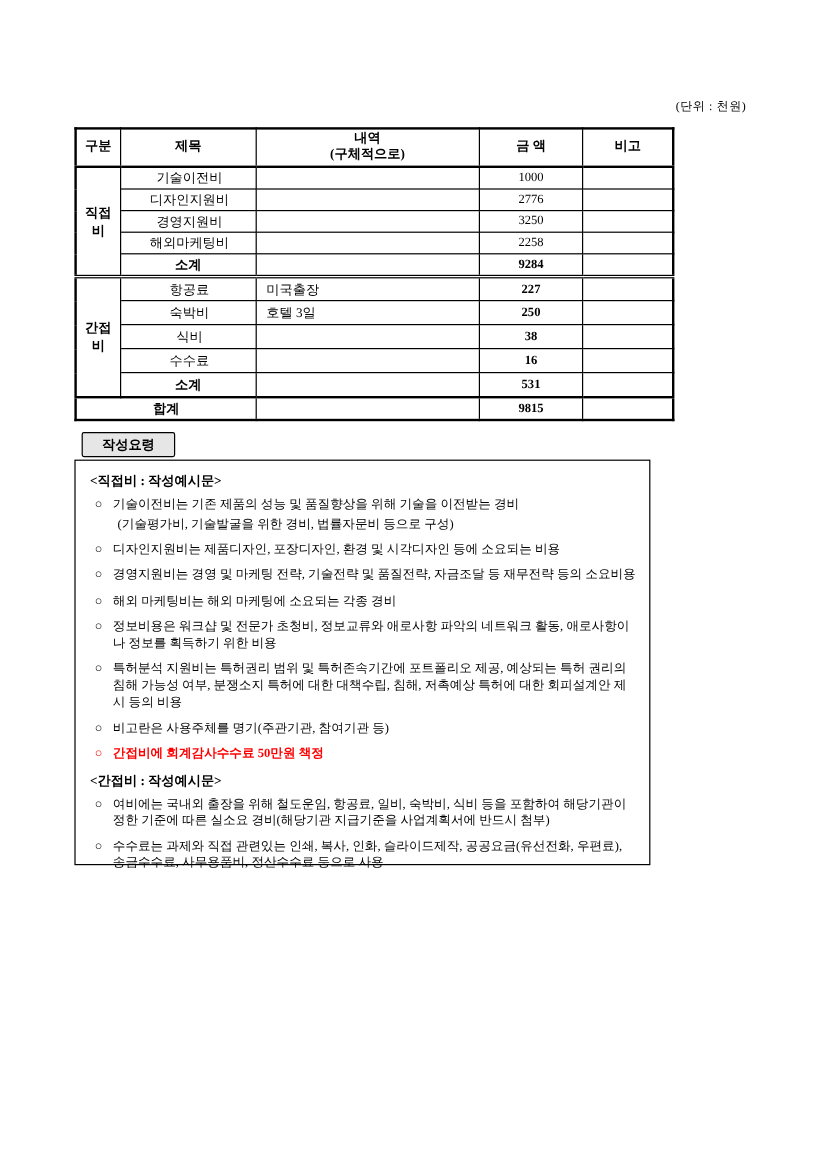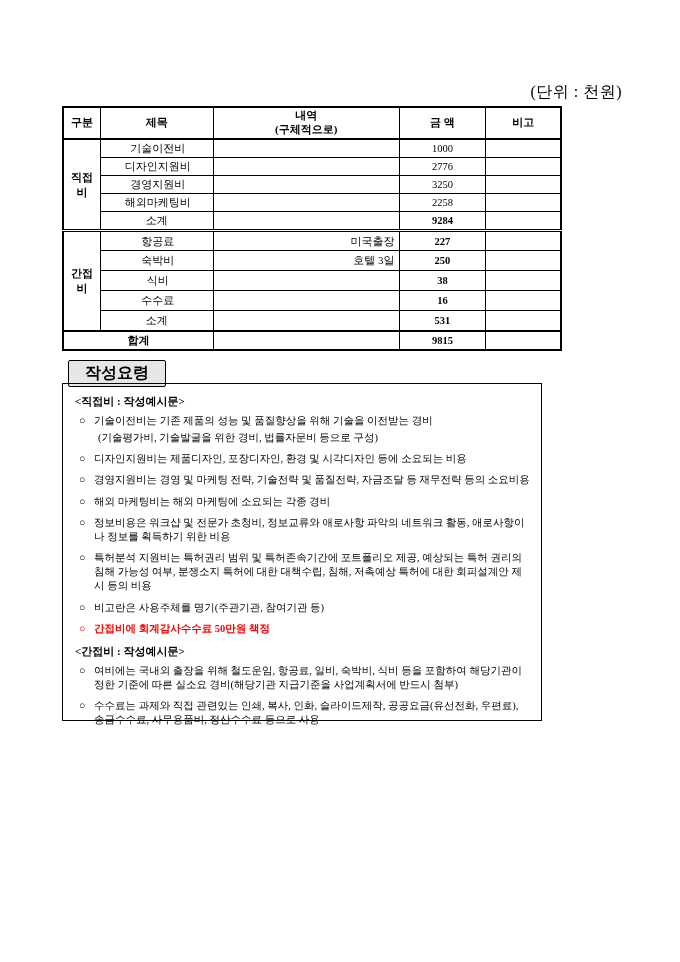--- a/index.html
+++ b/index.html
@@ -7,21 +7,21 @@
   .page {
     position:relative;
     width:680px; height:962px;
     background:#ffffff;
     font-family:"Liberation Serif","DejaVu Serif",serif;
     color:#000;
     overflow:hidden;
   }
   .unit-label {
     position:absolute; top:82px; right:58px;
-    font-size:16px; letter-spacing:0.5px;
+    font-size:10px; letter-spacing:0.5px;
   }
   table.budget-table {
     position:absolute; left:62px; top:106px;
     width:500px;
     border-collapse:collapse;
     border:2px solid #000;
     font-size:11px;
   }
   .budget-table th, .budget-table td {
     border:1px solid #000;
@@ -29,41 +29,41 @@
     vertical-align:middle;
   }
   .budget-table thead th {
     font-weight:bold; text-align:center;
     height:32px;
     border-bottom:2px solid #000;
     line-height:1.25;
   }
   .budget-table td.cat { text-align:center; font-weight:bold; }
   .budget-table td.title { text-align:center; padding-left:6px; }
-  .budget-table td.detail { text-align:right; padding-left:8px; }
+  .budget-table td.detail { text-align:left; padding-left:8px; }
   .budget-table td.amount { text-align:center; font-size:10.5px; }
   .budget-table td.note { text-align:center; }
   .budget-table tr.r-direct td { height:15px; }
   .budget-table tr.r-indirect td { height:20px; }
   .budget-table tr.section-sep td { border-top:3px double #000; }
-  .budget-table td.subtotal-label { text-align:center; font-weight:normal; }
+  .budget-table td.subtotal-label { text-align:center; font-weight:bold; }
   .budget-table .bold { font-weight:bold; }
   .budget-table tr.total-row td { height:17px; border-top:2px solid #000; }
   .budget-table td.total-label { text-align:center; font-weight:bold; }
 
   .warning-note {
     position:absolute; left:72px; top:336px;
     color:#ff0000; font-weight:bold; font-size:11.5px;
   }
   .guideline-tag {
     position:absolute; left:68px; top:360px;
     border:1px solid #000; border-radius:2px;
     background:#e6e6e6;
     padding:2px 16px;
-    font-weight:bold; font-size:16px;
+    font-weight:bold; font-size:11px;
   }
   .notes-box {
     position:absolute; left:62px; top:383px;
     width:480px; height:338px;
     border:1px solid #000;
     padding:8px 10px 6px 12px;
     font-size:10.5px;
     line-height:1.35;
   }
   .notes-heading { font-weight:bold; font-size:11px; margin:2px 0 5px 0; }

